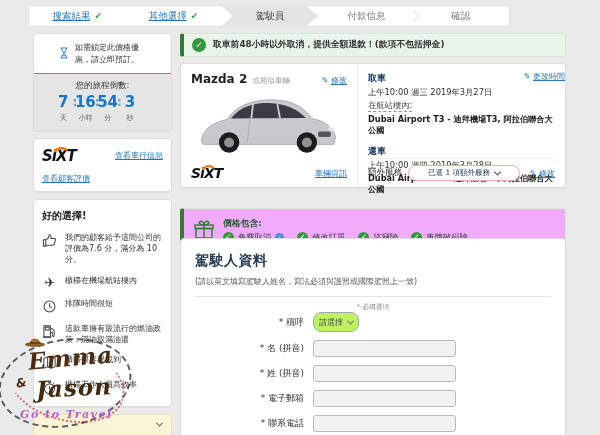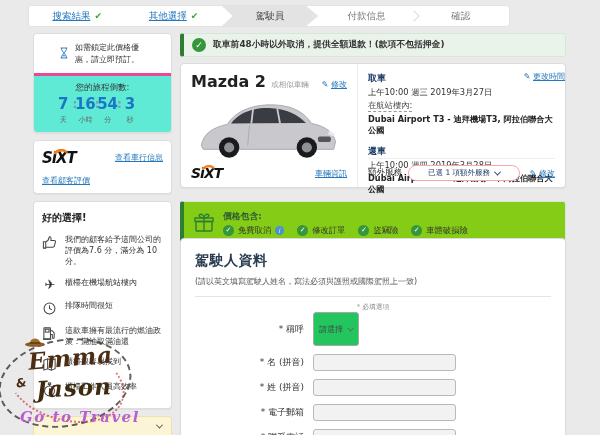--- a/index.html
+++ b/index.html
@@ -19,21 +19,21 @@
   .step.active{background:#e3e3e3;color:#444;
     clip-path:polygon(0 0,calc(100% - 12px) 0,100% 50%,calc(100% - 12px) 100%,0 100%,11px 50%)}
   .sep-chev{align-self:center;width:8px;height:8px;border-top:1.5px solid #dcdcdc;
     border-right:1.5px solid #dcdcdc;transform:rotate(45deg);margin:0 -5px;flex:0 0 auto}
   
   .sidebar{position:absolute;left:33px;top:33px;width:139px}
   .card{background:#fff;border:1px solid #ddd;border-radius:4px;
     box-shadow:0 1px 1px rgba(0,0,0,.05);margin-bottom:7px;overflow:hidden}
   .timer-top{display:flex;gap:6px;padding:8px 25px;align-items:flex-start}
   .timer-text{font-size:8px;line-height:1.45;color:#333}
-  .timer-bottom{background:#5eead4;border-top:3px solid #ec4899;padding:6px 16px 7px;text-align:center}
+  .timer-bottom{background:#e5e5e5;border-top:1px solid #ec4899;padding:6px 16px 7px;text-align:center}
   .cd-title{font-size:8.5px;color:#333;margin-bottom:3px}
   .cd-row{display:flex;padding:0 14px 0 2px}
   .cd-cell{flex:1;position:relative;text-align:center}
   .cd-num{font-size:15px;font-weight:bold;color:#1b76c4;line-height:1.05}
   .cd-label{font-size:7px;color:#666;margin-top:2px}
   .cd-cell:not(:last-child)::after{content:":";position:absolute;right:-3px;top:0;
     color:#7d9bb5;font-weight:bold;font-size:12px}
   .vendor{padding:8px 8px 7px}
   .vendor-top{display:flex;align-items:center;justify-content:space-between}
   .blink{color:#2277bd;text-decoration:underline;font-size:8px;cursor:pointer;white-space:nowrap}
@@ -55,76 +55,76 @@
   .alert{position:absolute;left:0;top:0;width:386px;height:24px;background:#e9f3e9;
     border:1px solid #d7e7d6;border-left:4px solid #2e7d33;border-radius:3px;
     display:flex;align-items:center;gap:7px;padding:0 8px}
   .ck-circle{width:14px;height:14px;border-radius:50%;background:#36963c;color:#fff;
     display:inline-flex;align-items:center;justify-content:center;font-size:9px;flex:0 0 14px}
   .alert-text{font-size:8.8px;font-weight:bold;color:#333}
   .panel{background:#fff;border:1px solid #dcdcdc;border-radius:4px;box-shadow:0 1px 2px rgba(0,0,0,.05)}
   .car-panel{position:absolute;left:0;top:30px;width:386px;height:125px;display:flex}
   .car-left{width:177px;border-right:1px solid #ececec;padding:8px 10px;position:relative}
   .car-title-row{display:flex;justify-content:space-between;align-items:baseline}
-  .car-name{font-size:16px;font-weight:bold;color:#222}
+  .car-name{font-size:12px;font-weight:bold;color:#222}
   .car-similar{font-size:7.5px;color:#9c9c9c;margin-left:2px}
   .edit-link{font-size:8px;color:#2277bd;cursor:pointer;white-space:nowrap}
   .edit-link .u{text-decoration:underline}
   .car-img{margin:1px 0 0 2px;display:block}
   .car-bottom{position:absolute;left:10px;right:10px;bottom:6px;display:flex;
     justify-content:space-between;align-items:center}
   .car-right{flex:1;padding:8px 10px;position:relative;font-size:8.5px}
   .sec-title{font-weight:bold;color:#1c3a63;font-size:9px}
   .datetime{margin-top:2px;color:#333;font-size:8.3px}
   .terminal{display:inline-block;border-bottom:1px dashed #999;color:#444;margin-top:2px;font-size:8.3px}
   .loc{font-weight:bold;color:#222;margin-top:2px;font-size:8.2px}
   .change-link{position:absolute;right:0;top:7px}
   .dropoff-block{margin-top:9px}
   .extras-row{position:absolute;left:10px;right:10px;bottom:6px;border-top:1px solid #efefef;
     padding-top:6px;display:flex;align-items:center;gap:6px}
   .extras-label{font-size:8.5px;color:#333}
   .badge{border:1px solid #fca5a5;color:#1c3a63;border-radius:10px;padding:2px 19px;
     font-size:7.5px;display:inline-flex;align-items:center;gap:5px;cursor:pointer;background:#fff}
   .extras-edit{margin-left:auto}
-  .includes{position:absolute;left:0;top:168px;width:386px;height:44px;background:#84cc16;
+  .includes{position:absolute;left:0;top:175px;width:386px;height:44px;background:#f0abfc;
     border:1px solid #d7e7d6;border-left:4px solid #2e7d33;border-radius:3px;
     display:flex;align-items:center;gap:8px;padding:0 9px}
   .inc-col{display:flex;flex-direction:column;gap:2px}
   .inc-title{font-size:8.8px;font-weight:bold;color:#2f5d33}
   .inc-items{display:flex;gap:13px;align-items:center}
   .inc-item{display:flex;align-items:center;gap:4px;font-size:8.3px;color:#333}
   .ck-sm{width:11px;height:11px;border-radius:50%;background:#36963c;color:#fff;
     display:inline-flex;align-items:center;justify-content:center;font-size:7px;flex:0 0 11px}
   .info-dot{width:9px;height:9px;border-radius:50%;background:#4b8fd4;color:#fff;
     display:inline-flex;align-items:center;justify-content:center;font-size:6px;font-style:italic;cursor:pointer}
   .form-panel{position:absolute;left:0;top:205px;width:386px;height:300px;padding:13px 14px}
   .form-title{font-size:14px;color:#2b3d52;font-weight:600;letter-spacing:.5px}
   .form-sub{font-size:8px;color:#555;margin-top:6px}
   .form-div{border-top:1px solid #e4e4e4;margin-top:9px}
   .required-note{text-align:center;font-size:6.8px;color:#8a8a8a;margin-top:5px}
   .frow{display:flex;align-items:center;margin-bottom:8px}
   .flabel{width:118px;text-align:right;padding-right:9px;font-size:9px;color:#333;white-space:nowrap}
-  .fselect{width:46px;height:34px;border:1px solid #a8a8a8;border-radius:3px;background:#22c55e;
+  .fselect{width:46px;height:20px;border:1px solid #a8a8a8;border-radius:8px;background:#bef264;
     display:inline-flex;align-items:center;justify-content:space-between;padding:0 5px;
     font-size:8px;color:#444;cursor:pointer}
   .finput{width:143px;height:17px;border:1px solid #b9b9b9;border-radius:3px;background:#f2f2f2;
     font-size:9px;padding:0 4px;color:#333}
   
   .wm{position:absolute;left:-10px;top:336px;width:164px;height:100px;z-index:10;pointer-events:none}
   .wm-ring{position:absolute;left:8px;top:3px;width:134px;height:88px;border:2px dashed #2b2b2b;
     border-radius:50%;transform:rotate(-10deg);opacity:.75}
   .wm-ring-red{position:absolute;left:16px;top:9px;width:120px;height:76px;border:2px dotted #cc2222;
     border-radius:50%;transform:rotate(16deg);opacity:.6;border-left-color:transparent;border-top-color:transparent}
   .wm-name{position:absolute;font-family:"DejaVu Serif","Liberation Serif",serif;
     font-style:italic;font-weight:bold;color:#4a2d12;letter-spacing:1px;line-height:1}
   .wm-emma{left:38px;top:10px;font-size:23px;transform:rotate(-5deg)}
   .wm-jason{left:46px;top:40px;font-size:23px;color:#3f2a10;transform:rotate(-3deg)}
   .wm-amp{position:absolute;left:26px;top:40px;font-size:12px;color:#4a2d12;
     font-style:italic;font-weight:bold;transform:rotate(-10deg)}
-  .wm-caption{position:absolute;left:30px;top:72px;font-size:15px;color:#b85ece;
+  .wm-caption{position:absolute;left:30px;top:72px;font-size:11px;color:#b85ece;
     font-style:italic;font-weight:bold;letter-spacing:1.5px;font-family:"DejaVu Serif","Liberation Serif",serif}
   .wm-hat{position:absolute;left:34px;top:1px}
   svg.icon{display:block}
 </style>
 </head>
 <body>
 
 <div class="stepper">
   <div class="step">
     <span class="step-link">搜索結果</span>

